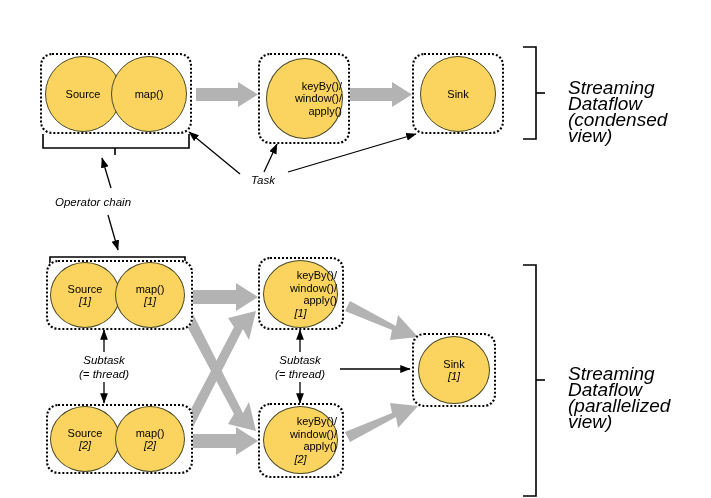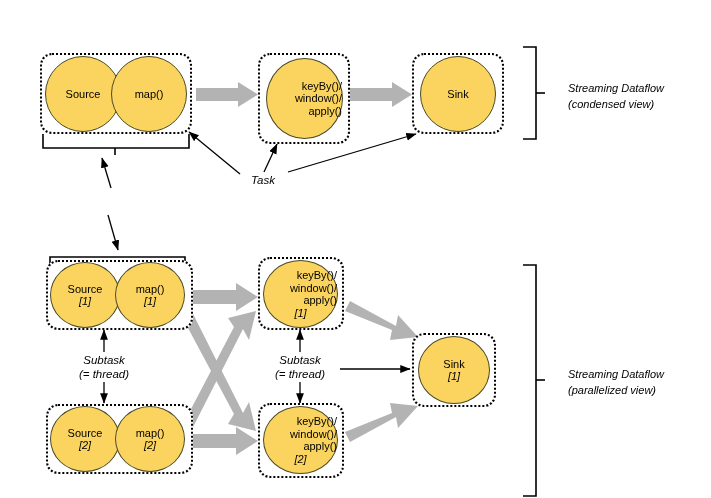--- a/index.html
+++ b/index.html
@@ -70,21 +70,21 @@
     color: #000000;
     line-height: 14px;
     white-space: pre-line;
     z-index: 6;
   }
   .annot.center {
     text-align: center;
   }
   .side-label {
     position: absolute;
-    font-size: 11px;
+    font-size: 19px;
     font-style: italic;
     color: #000000;
     line-height: 16px;
     text-align: left;
     white-space: pre-line;
     z-index: 6;
   }
   .watermark {
     position: absolute;
     font-size: 15px;
@@ -187,20 +187,21 @@
 window()/
 apply()</span>
   </div>
 
   <div class="task-box" style="left:412px; top:31px; width:92px; height:81px;"></div>
   <div class="op-circle" style="left:420px; top:34px; width:76px; height:76px;">
     <span class="op-label">Sink</span>
   </div>
 
   <div class="annot center" style="left:228px; top:151px; width:70px;">Task</div>
+  <div class="annot" style="left:55px; top:173px; width:120px;">Operator chain</div>
 
   <div class="side-label" style="left:568px; top:58px; width:140px;">Streaming Dataflow
 (condensed view)</div>
 
   <div class="task-box" style="left:46px; top:238px; width:147px; height:70px;"></div>
   <div class="op-circle" style="left:50px; top:240px; width:70px; height:66px;">
     <span class="op-label">Source</span>
     <span class="op-index">[1]</span>
   </div>
   <div class="op-circle" style="left:115px; top:240px; width:70px; height:66px;">

